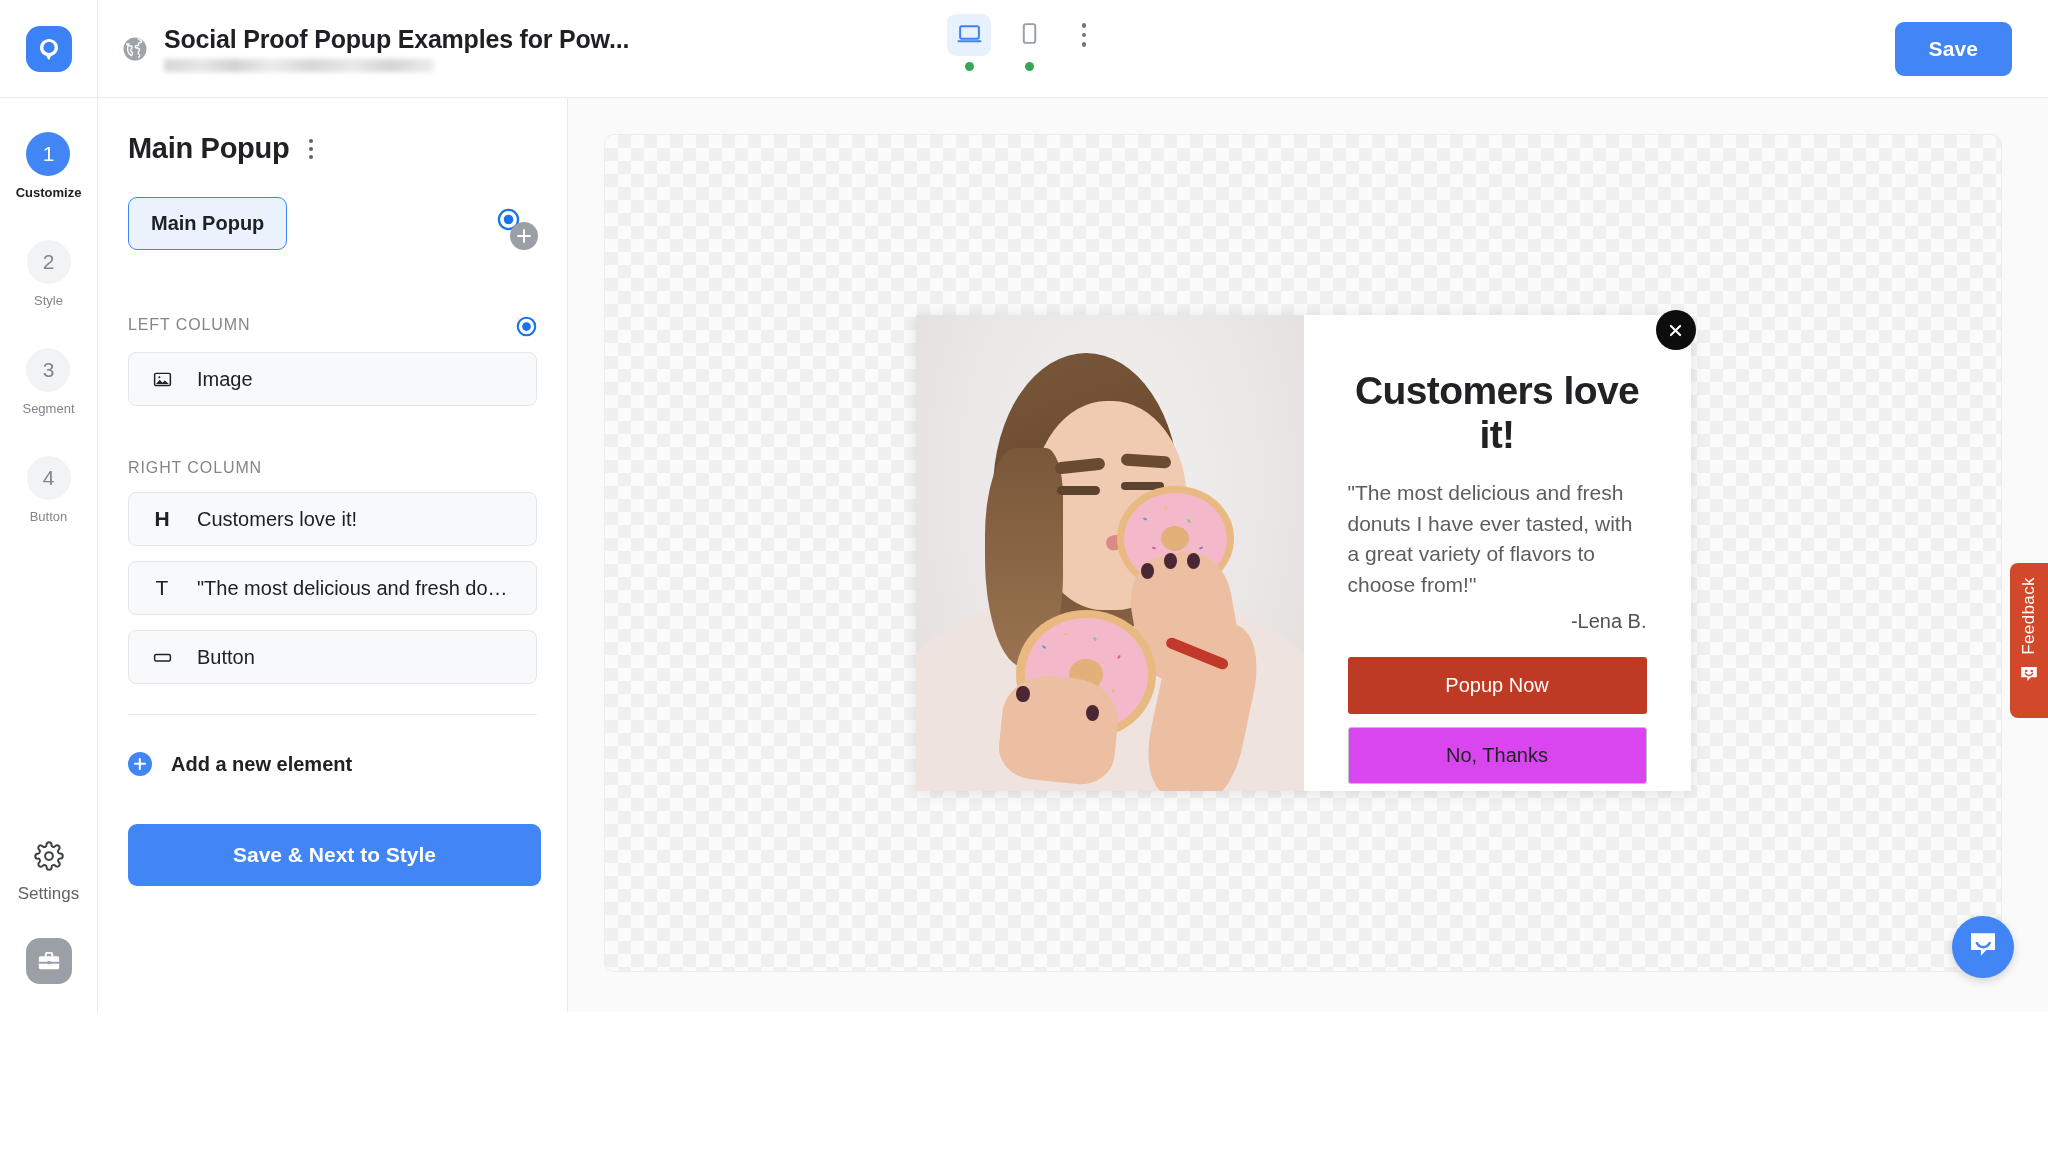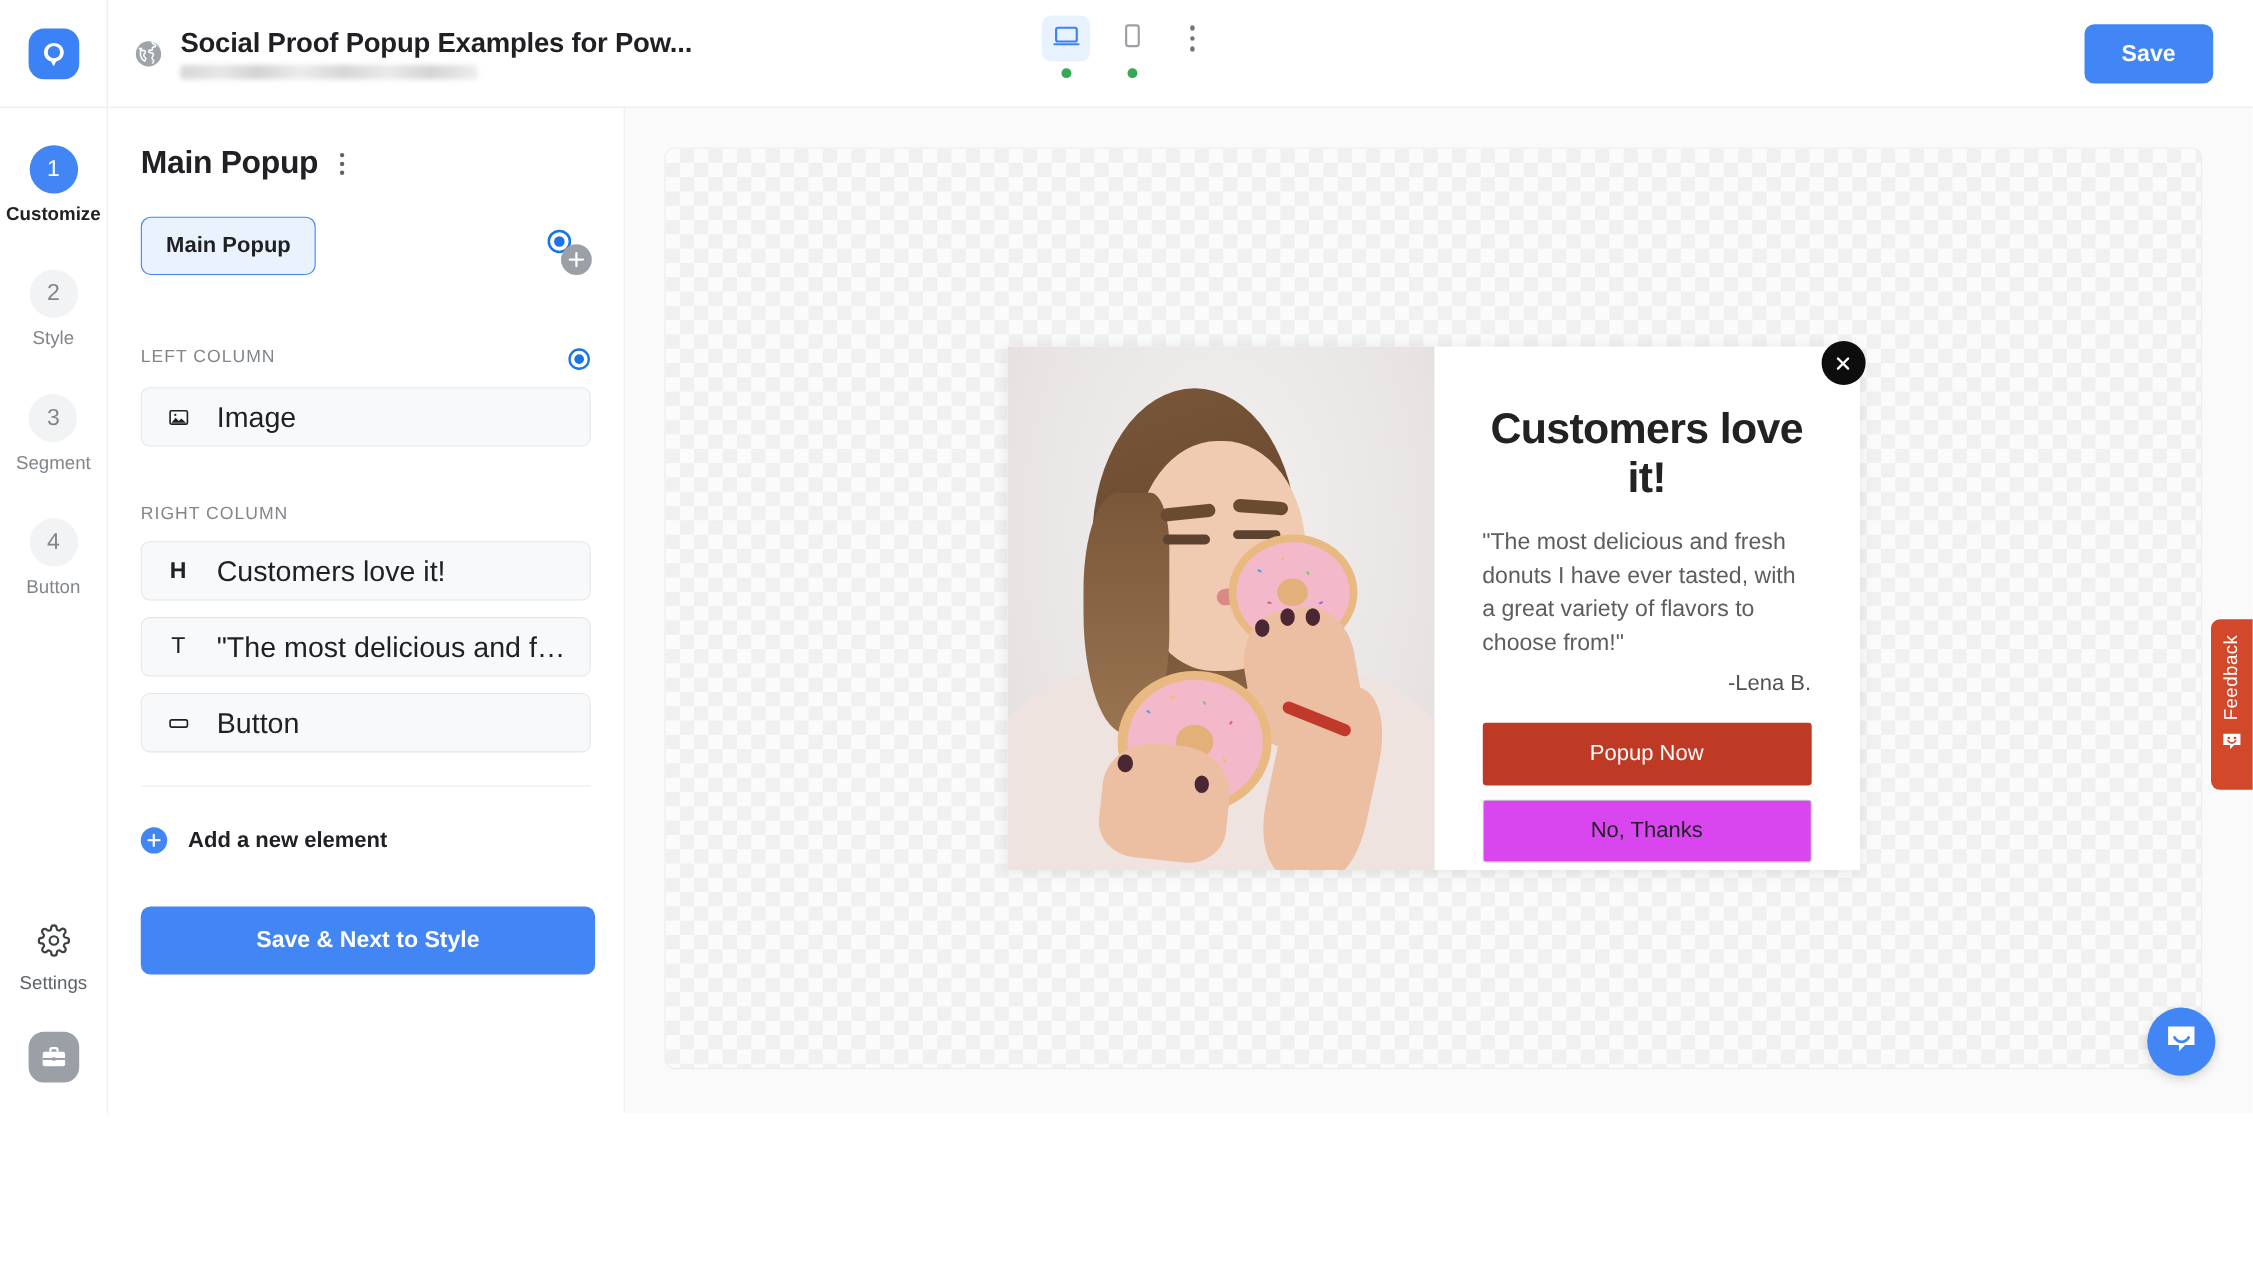--- a/index.html
+++ b/index.html
@@ -71,21 +71,21 @@
     display:flex; flex-direction:column; align-items:center;
     padding-top:34px; padding-bottom:28px; position:relative;
   }
   .step { display:flex; flex-direction:column; align-items:center; margin-bottom:40px; cursor:pointer; }
   .step-circle {
     width:44px; height:44px; border-radius:50%; background:#f1f3f4; color:#80868b;
     display:flex; align-items:center; justify-content:center;
     font-size:21px; font-weight:400; margin-bottom:9px;
   }
   .step.active .step-circle { background:#4285f4; color:#fff; font-weight:500; }
-  .step-label { font-size:17px; color:#80868b; }
+  .step-label { font-size:13px; color:#80868b; }
   .step.active .step-label { color:#202124; font-weight:700; }
 
   .rail-bottom { margin-top:auto; display:flex; flex-direction:column; align-items:center; gap:34px; }
   .settings-item { display:flex; flex-direction:column; align-items:center; cursor:pointer; }
   .settings-item .slabel { font-size:17px; color:#5f6368; margin-top:9px; }
   .toolbox-btn {
     width:46px; height:46px; border-radius:14px; background:#9aa0a6;
     display:flex; align-items:center; justify-content:center; cursor:pointer;
   }
 
@@ -133,21 +133,21 @@
     height:54px; border:1px solid #e4e6e9; border-radius:8px;
     background:#f8f9fa; padding:0 20px; margin-bottom:15px; cursor:pointer;
   }
   .elem-icon {
     width:26px; flex:0 0 26px; display:flex; align-items:center; justify-content:center;
     color:#202124;
   }
   .elem-icon.letter { font-size:21px; font-weight:700; color:#202124; }
   .elem-icon.letter.thin { font-weight:400; font-size:21px; }
   .elem-label {
-    font-size:26px; color:#202124; white-space:nowrap; overflow:hidden; text-overflow:ellipsis;text-align:center;
+    font-size:20px; color:#202124; white-space:nowrap; overflow:hidden; text-overflow:ellipsis;text-align:center;
   }
   .gap-block { height:38px; }
   .divider { height:1px; background:#e8eaed; margin:30px 0 0 0; }
 
   .add-new {
     display:flex; align-items:center; gap:19px; margin-top:37px; cursor:pointer;
   }
   .plus-small {
     width:24px; height:24px; border-radius:50%; background:#4285f4; position:relative; flex:0 0 24px;
   }

